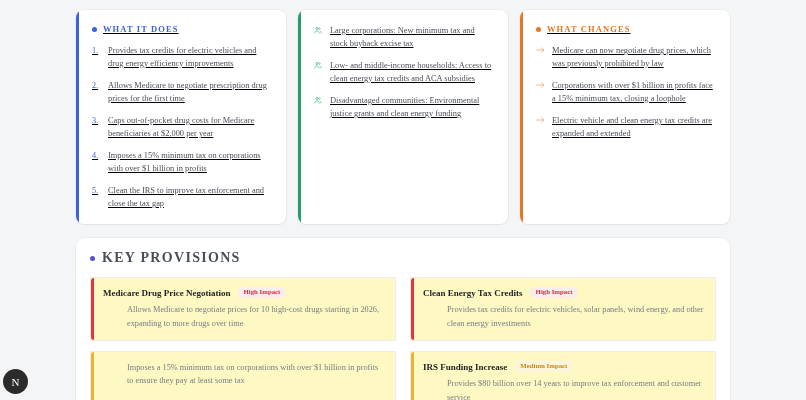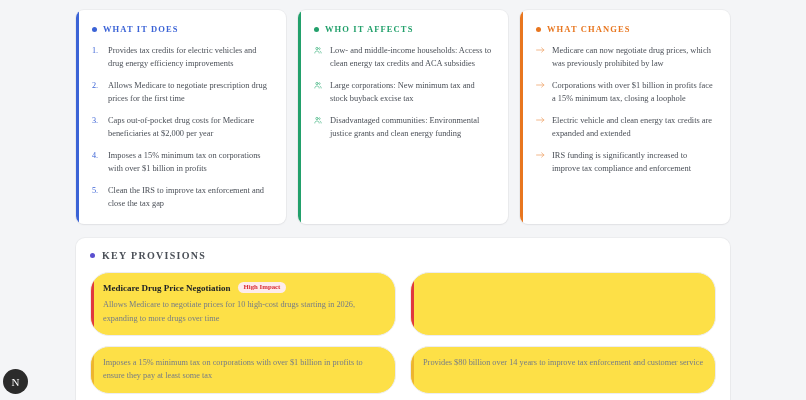--- a/index.html
+++ b/index.html
@@ -53,20 +53,21 @@
 
   .info-card {
     position: relative;
     background: #ffffff;
     border-radius: 8px;
     width: 210px;
     min-height: 182px;
     padding: 14px 14px 14px 16px;
     box-shadow: 0 1px 2px rgba(16,24,40,0.05), 0 0 0 1px rgba(16,24,40,0.035);
     overflow: hidden;
+    text-decoration: underline;
   }
   .info-card::before {
     content: "";
     position: absolute;
     left: 0; top: 0; bottom: 0;
     width: 3px;
     border-radius: 8px 0 0 8px;
   }
   .info-card.blue::before   { background: #3b63d6; }
   .info-card.green::before  { background: #22a06b; }
@@ -136,40 +137,40 @@
   }
 
   .kp-head {
     display: flex;
     align-items: center;
     gap: 7px;
     margin-bottom: 11px;
   }
   .kp-head .head-dot { background: #5a4fcf; width: 5px; height: 5px; }
   .kp-head-label {
-    font-size: 10px;
+    font-size: 14px;
     font-weight: bold;
     letter-spacing: 1.3px;
     text-transform: uppercase;
     color: #4a4f57;
     font-family: "Liberation Serif", serif;
   }
 
   .kp-grid {
     display: flex;
     flex-wrap: wrap;
     gap: 10px 14px;
   }
 
   .prov {
     position: relative;
     width: 306px;
-    background: #fde047;
+    background: #fef9c3;
     border: 1px solid #ededf0;
-    border-radius: 19px;
+    border-radius: 0;
     padding: 9px 10px 10px 12px;
     overflow: hidden;
   }
   .prov::before {
     content: "";
     position: absolute;
     left: 0; top: 0; bottom: 0;
     width: 2.5px;
     border-radius: 7px 0 0 7px;
   }
@@ -200,20 +201,21 @@
     line-height: 1;
   }
   .badge.high   { background: #fdeced; color: #d92d36; }
   .badge.medium { background: #fdf4dd; color: #c98a09; }
 
   .prov-desc {
     font-size: 8.3px;
     line-height: 1.6;
     color: #767c86;
     font-family: "Liberation Serif", serif;
+    margin-left: 24px;
   }
 </style>
 </head>
 <body>
 
 <div class="avatar">
   <span>N</span>
 </div>
 
 <div class="page">
@@ -243,46 +245,42 @@
           <span class="li-text">Imposes a 15% minimum tax on corporations with over $1 billion in profits</span>
         </li>
         <li>
           <span class="li-marker">5.</span>
           <span class="li-text">Clean the IRS to improve tax enforcement and close the tax gap</span>
         </li>
       </ul>
     </div>
 
     <div class="info-card green">
-      <div class="card-head">
-        <span class="head-dot"></span>
-        <span class="card-head-label">WHO IT AFFECTS</span>
-      </div>
       <ul class="card-list">
         <li>
           <span class="li-marker">
             <svg width="8" height="8" viewBox="0 0 16 16" fill="none" stroke="#4fb98a" stroke-width="1.5" stroke-linecap="round" stroke-linejoin="round">
                 <circle cx="6" cy="5" r="2.4"></circle>
                 <path d="M1.6 14c0-2.4 2-4 4.4-4s4.4 1.6 4.4 4"></path>
                 <path d="M11 3.2a2.2 2.2 0 0 1 0 4"></path>
                 <path d="M12.3 10.4c1.3.5 2.1 1.8 2.1 3.6"></path>
               </svg>
           </span>
-          <span class="li-text">Low- and middle-income households: Access to clean energy tax credits and ACA subsidies</span>
+          <span class="li-text">Large corporations: New minimum tax and stock buyback excise tax</span>
         </li>
         <li>
           <span class="li-marker">
             <svg width="8" height="8" viewBox="0 0 16 16" fill="none" stroke="#4fb98a" stroke-width="1.5" stroke-linecap="round" stroke-linejoin="round">
                 <circle cx="6" cy="5" r="2.4"></circle>
                 <path d="M1.6 14c0-2.4 2-4 4.4-4s4.4 1.6 4.4 4"></path>
                 <path d="M11 3.2a2.2 2.2 0 0 1 0 4"></path>
                 <path d="M12.3 10.4c1.3.5 2.1 1.8 2.1 3.6"></path>
               </svg>
           </span>
-          <span class="li-text">Large corporations: New minimum tax and stock buyback excise tax</span>
+          <span class="li-text">Low- and middle-income households: Access to clean energy tax credits and ACA subsidies</span>
         </li>
         <li>
           <span class="li-marker">
             <svg width="8" height="8" viewBox="0 0 16 16" fill="none" stroke="#4fb98a" stroke-width="1.5" stroke-linecap="round" stroke-linejoin="round">
                 <circle cx="6" cy="5" r="2.4"></circle>
                 <path d="M1.6 14c0-2.4 2-4 4.4-4s4.4 1.6 4.4 4"></path>
                 <path d="M11 3.2a2.2 2.2 0 0 1 0 4"></path>
                 <path d="M12.3 10.4c1.3.5 2.1 1.8 2.1 3.6"></path>
               </svg>
           </span>
@@ -316,29 +314,20 @@
           <span class="li-text">Corporations with over $1 billion in profits face a 15% minimum tax, closing a loophole</span>
         </li>
         <li>
           <span class="li-marker">
             <svg width="9" height="8" viewBox="0 0 16 12" fill="none" stroke="#efa063" stroke-width="1.3" stroke-linecap="round" stroke-linejoin="round">
                 <path d="M1 6h13"></path>
                 <path d="M10 2.2 14 6l-4 3.8"></path>
               </svg>
           </span>
           <span class="li-text">Electric vehicle and clean energy tax credits are expanded and extended</span>
-        </li>
-        <li>
-          <span class="li-marker">
-            <svg width="9" height="8" viewBox="0 0 16 12" fill="none" stroke="#efa063" stroke-width="1.3" stroke-linecap="round" stroke-linejoin="round">
-                <path d="M1 6h13"></path>
-                <path d="M10 2.2 14 6l-4 3.8"></path>
-              </svg>
-          </span>
-          <span class="li-text">IRS funding is significantly increased to improve tax compliance and enforcement</span>
         </li>
       </ul>
     </div>
 
   </div>
 
   <div class="kp-card">
     <div class="kp-head">
       <span class="head-dot"></span>
       <span class="kp-head-label">KEY PROVISIONS</span>
@@ -348,26 +337,35 @@
 
       <div class="prov high">
         <div class="prov-titlerow">
           <span class="prov-title">Medicare Drug Price Negotiation</span>
           <span class="badge high">High Impact</span>
         </div>
         <div class="prov-desc">Allows Medicare to negotiate prices for 10 high-cost drugs starting in 2026, expanding to more drugs over time</div>
       </div>
 
       <div class="prov high">
+        <div class="prov-titlerow">
+          <span class="prov-title">Clean Energy Tax Credits</span>
+          <span class="badge high">High Impact</span>
+        </div>
+        <div class="prov-desc">Provides tax credits for electric vehicles, solar panels, wind energy, and other clean energy investments</div>
       </div>
 
       <div class="prov medium">
         <div class="prov-desc">Imposes a 15% minimum tax on corporations with over $1 billion in profits to ensure they pay at least some tax</div>
       </div>
 
       <div class="prov medium">
+        <div class="prov-titlerow">
+          <span class="prov-title">IRS Funding Increase</span>
+          <span class="badge medium">Medium Impact</span>
+        </div>
         <div class="prov-desc">Provides $80 billion over 14 years to improve tax enforcement and customer service</div>
       </div>
 
     </div>
   </div>
 
 </div>
 
 </body></html>

